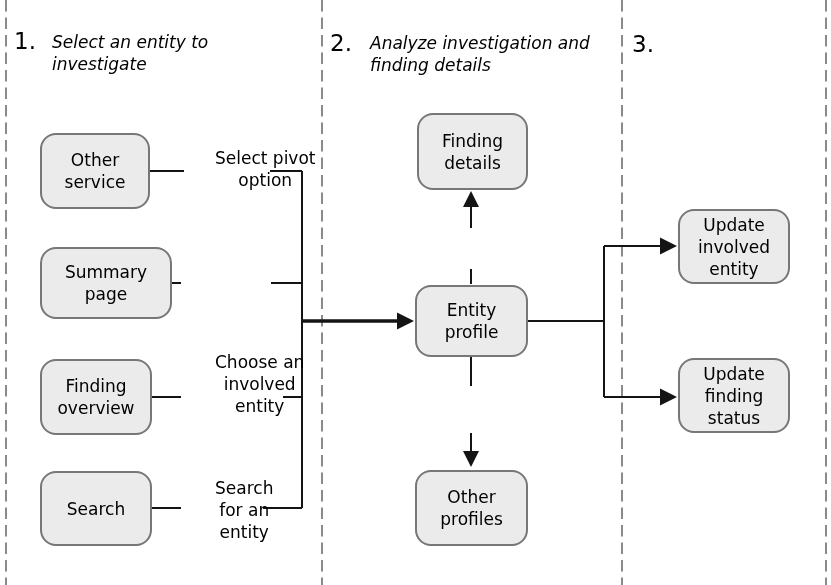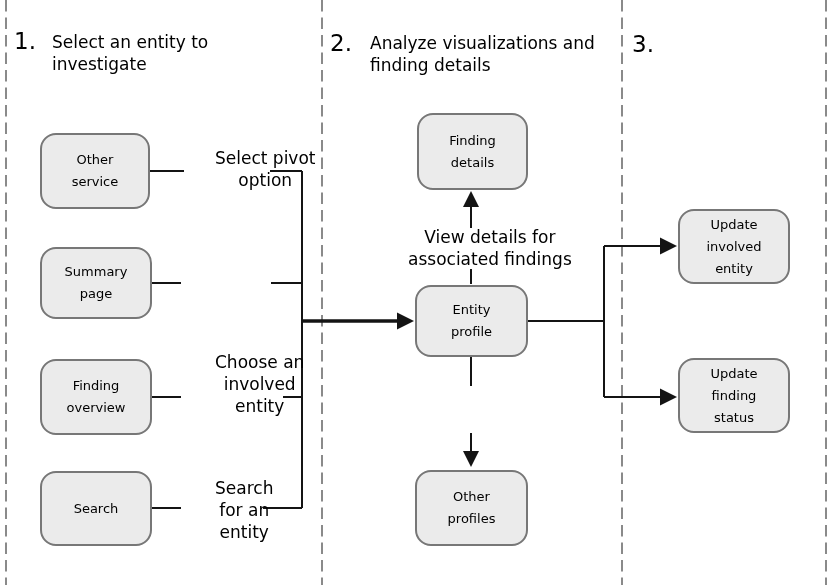--- a/index.html
+++ b/index.html
@@ -13,42 +13,43 @@
   }
   .connectors{position:absolute;left:0;top:0;width:831px;height:585px;}
   .node{
     position:absolute;
     box-sizing:border-box;
     background:#ebebeb;
     border:2px solid #777777;
     border-radius:16px;
     display:flex;align-items:center;justify-content:center;
     text-align:center;
-    font-size:13px;line-height:22px;
+    font-size:17px;line-height:22px;
     white-space:pre-line;
   }
   .annotation{
     position:absolute;
     font-size:17px;line-height:22px;
     white-space:pre-line;
     text-align:center;
     margin-left:31px;
   }
   .step-num{
     position:absolute;
     font-size:23px;line-height:26px;
   }
   .step-title{
     position:absolute;
     font-size:17px;line-height:22px;
     white-space:pre-line;
+    font-style:italic;
   }
   
   .n-other-service   {left:40px; top:133px;width:110px;height:76px;}
-  .n-summary-page    {left:40px; top:247px;width:112px;height:72px;}
+  .n-summary-page    {left:40px; top:247px;width:132px;height:72px;}
   .n-finding-overview{left:40px; top:359px;width:112px;height:76px;}
   .n-search          {left:40px; top:471px;width:112px;height:75px;}
   .n-finding-details {left:417px;top:113px;width:111px;height:77px;}
   .n-entity-profile  {left:415px;top:285px;width:113px;height:72px;}
   .n-other-profiles  {left:415px;top:470px;width:113px;height:76px;}
   .n-update-involved {left:678px;top:209px;width:112px;height:75px;}
   .n-update-finding  {left:678px;top:358px;width:112px;height:75px;}
   
   .a-select-pivot {left:184px;top:147px;}
   .a-identify     {left:184px;top:252px;}
@@ -105,21 +106,21 @@
       <polygon points="471,467 463,451 479,451"></polygon>
       <polygon points="677,246 660,237.5 660,254.5"></polygon>
       <polygon points="677,397 660,388.5 660,405.5"></polygon>
     </g>
   </svg>
 
   <div class="step-num s1-num">1.</div>
   <div class="step-title s1-title">Select an entity to
 investigate</div>
   <div class="step-num s2-num">2.</div>
-  <div class="step-title s2-title">Analyze visualizations and
+  <div class="step-title s2-title">Analyze investigation and
 finding details</div>
   <div class="step-num s3-num">3.</div>
 
   <div class="node n-other-service">Other
 service</div>
   <div class="node n-summary-page">Summary
 page</div>
   <div class="node n-finding-overview">Finding
 overview</div>
   <div class="node n-search">Search</div>
@@ -139,16 +140,14 @@
 status</div>
 
   <div class="annotation a-select-pivot">Select pivot
 option</div>
   <div class="annotation a-choose">Choose an
 involved
 entity</div>
   <div class="annotation a-search-for">Search
 for an
 entity</div>
-  <div class="annotation a-view-details">View details for
-associated findings</div>
 
 </div>
 
 </body></html>

